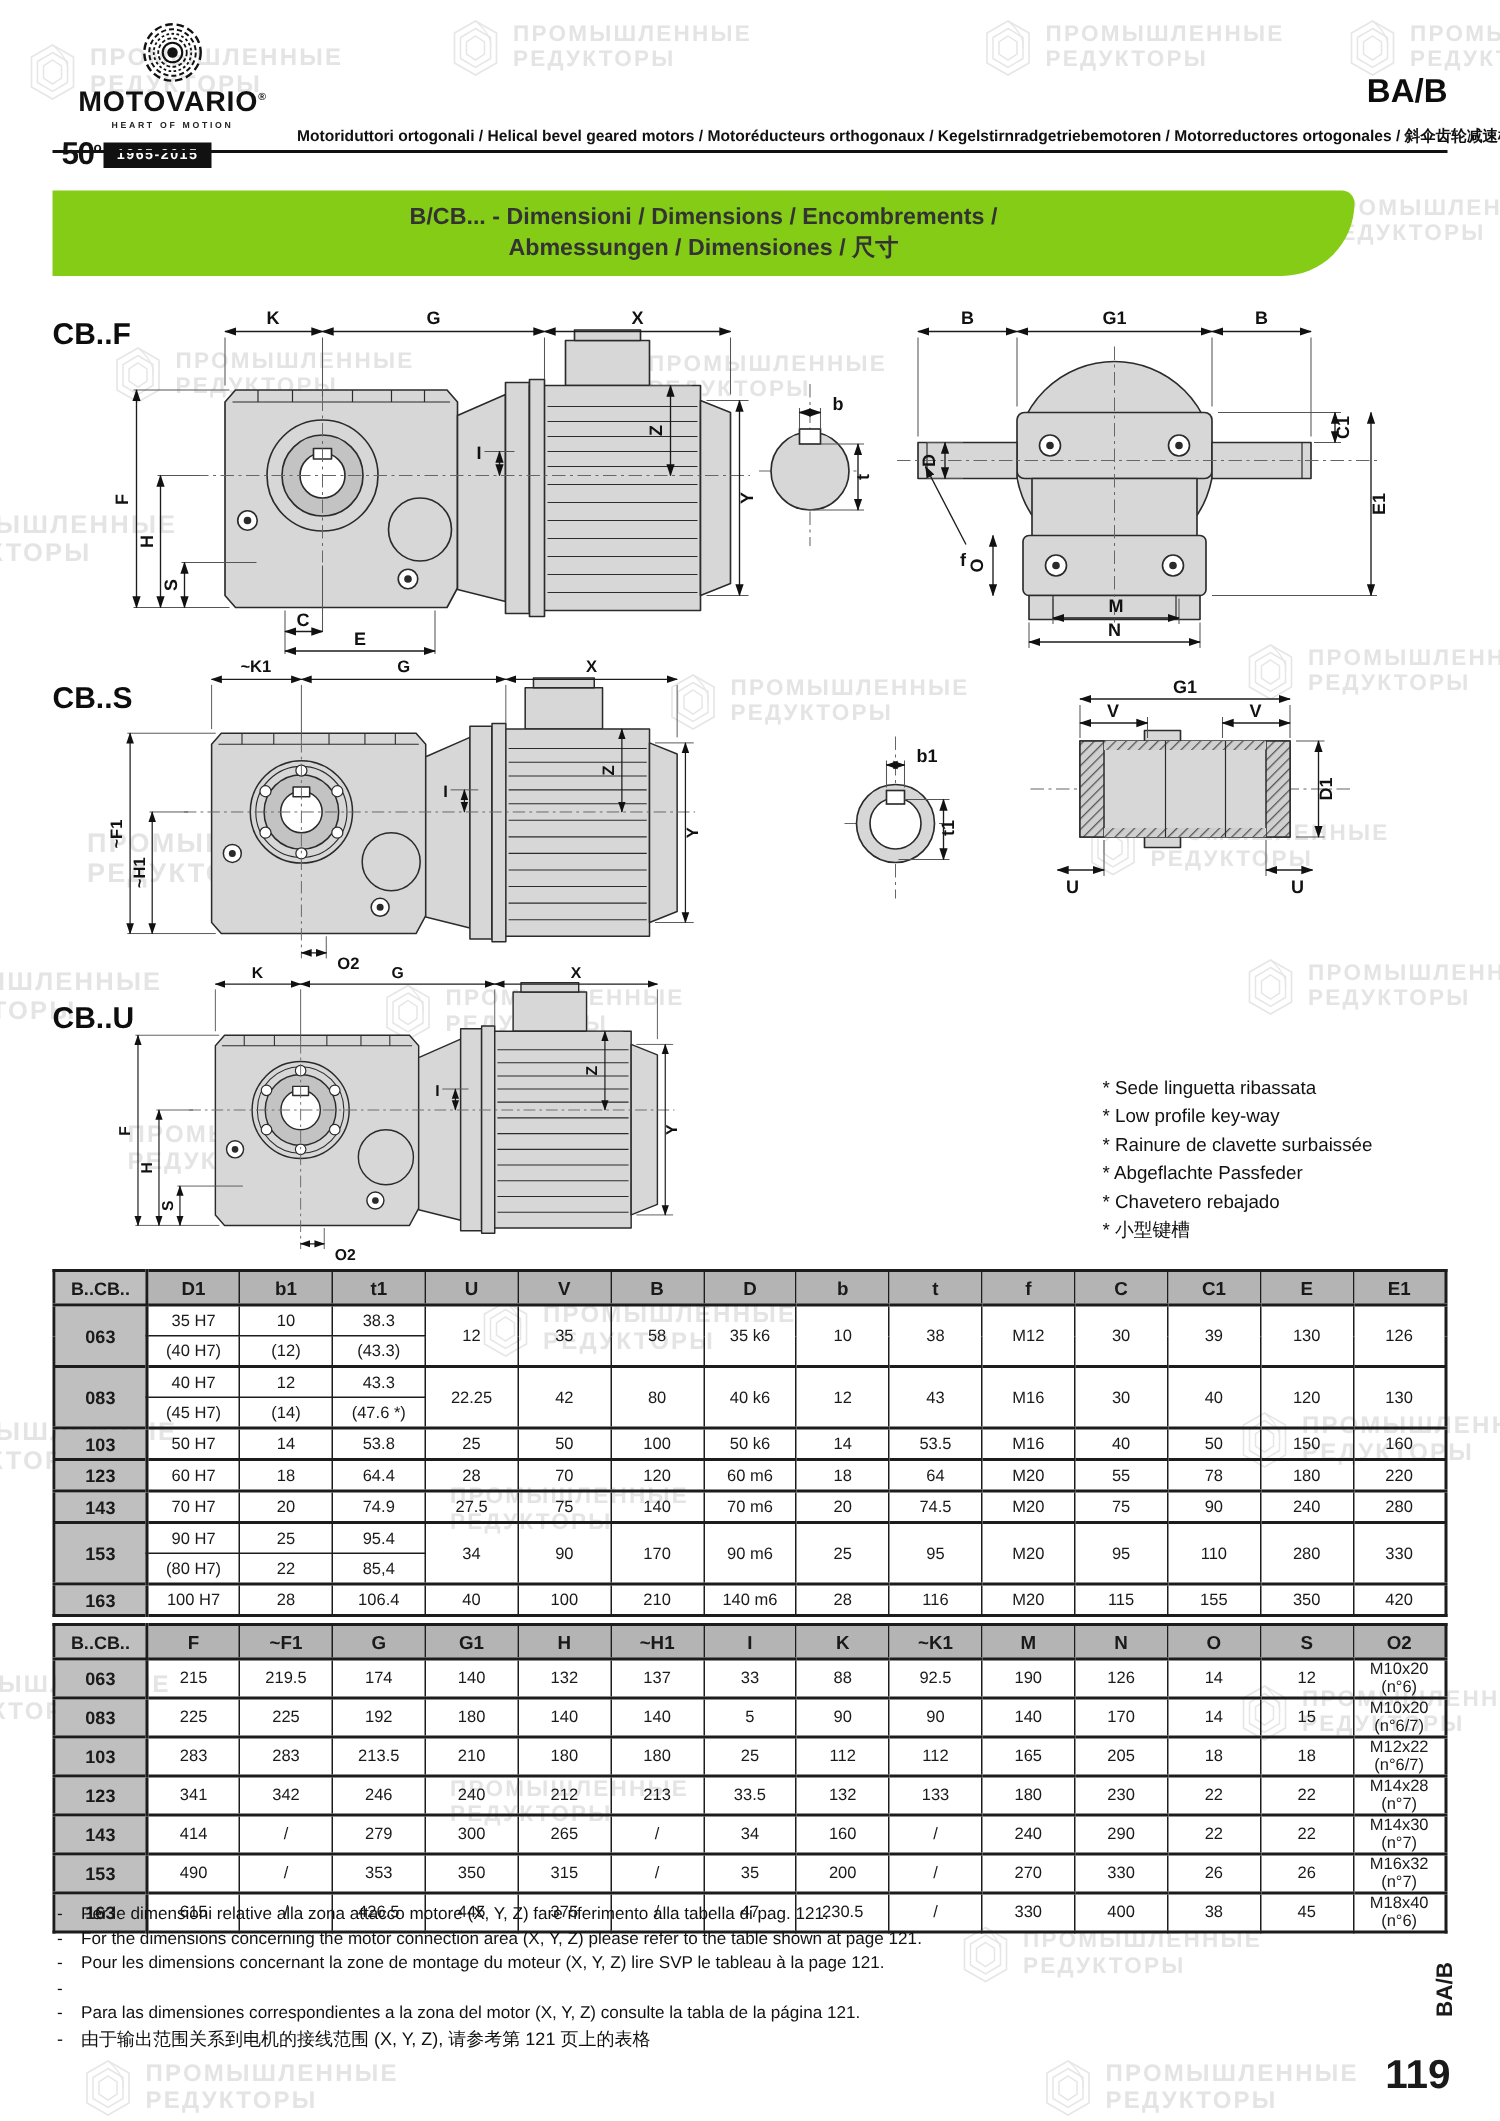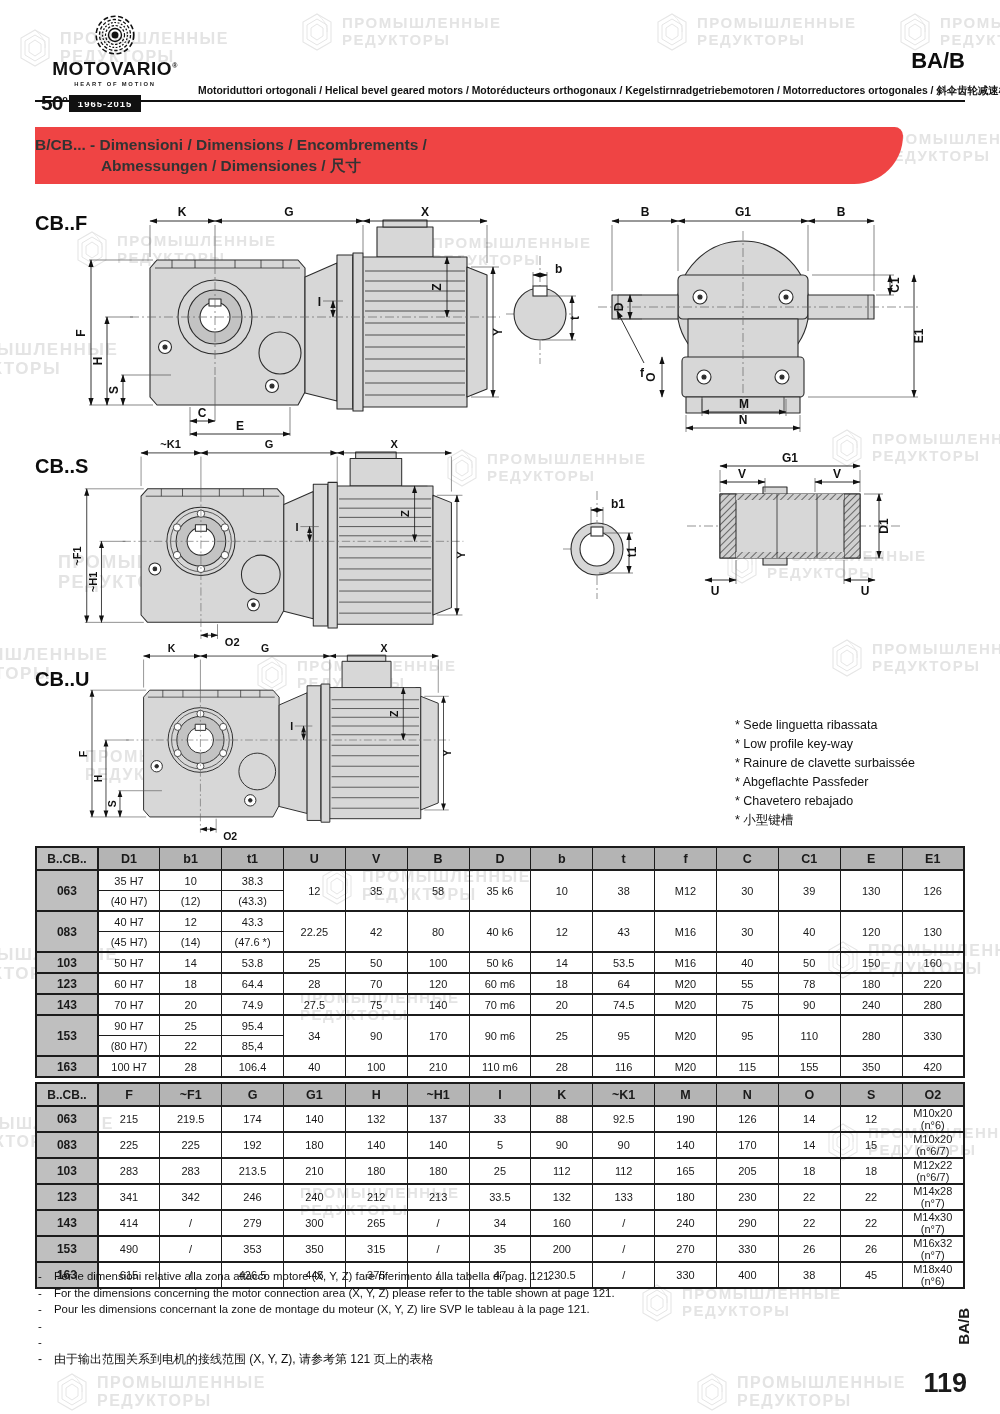--- a/index.html
+++ b/index.html
@@ -16,22 +16,22 @@
   .brand{font-size:19px;font-weight:900;letter-spacing:.5px;color:#111;}
   .brand sup{font-size:7px;}
   .tagline{font-size:5.8px;font-weight:bold;letter-spacing:1.8px;color:#222;margin-top:1px;}
   .badge-row{display:flex;align-items:center;justify-content:flex-start;margin-top:4px;gap:2px;padding-left:6px;}
   .fifty{font-size:21px;font-weight:900;letter-spacing:-1px;color:#111;}
   .fifty sup{font-size:9px;}
   .badge{background:#111;color:#fff;font-size:9.5px;font-weight:bold;letter-spacing:1px;padding:3px 9px;}
   .series{right:35px;top:48px;font-size:22px;font-weight:900;color:#0d0d0d;}
   .subtitle{left:198px;top:84px;width:770px;font-size:10.4px;font-weight:bold;white-space:nowrap;color:#111;}
   .rule{left:35px;top:100px;width:930px;height:2px;background:#111;}
-  .banner{left:35px;top:127px;width:868px;height:57px;background:#ef4444;border-radius:0 10px 58px 0;
-          display:flex;align-items:center;text-align:center;
+  .banner{left:35px;top:127px;width:868px;height:57px;background:#84cc16;border-radius:0 10px 58px 0;
+          display:flex;align-items:center;justify-content:center;text-align:center;
           font-size:15.5px;font-weight:bold;color:#333;line-height:1.3;z-index:1;}
   
   .abs{position:absolute;z-index:1;}
   .dwg-label{font-size:20px;font-weight:900;color:#0d0d0d;z-index:2;}
   svg text{font-family:"Liberation Sans",sans-serif;}
   .mach{fill:#d7d7d7;stroke:#2b2b2b;stroke-width:1.1;stroke-linejoin:round;}
   .mach .w{fill:#ffffff;}
   .mach .ln{fill:none;stroke:#2b2b2b;stroke-width:.8;}
   .mach .dk{fill:#c3c3c3;}
   .cl{stroke:#666;stroke-width:.7;stroke-dasharray:9 3 2 3;fill:none;}
@@ -810,21 +810,21 @@
           <td>85,4</td>
         </tr>
         <tr class="grp">
           <td class="model-col" rowspan="1">163</td>
           <td>100 H7</td>
           <td>28</td>
           <td>106.4</td>
           <td rowspan="1">40</td>
           <td rowspan="1">100</td>
           <td rowspan="1">210</td>
-          <td rowspan="1">110 m6</td>
+          <td rowspan="1">140 m6</td>
           <td rowspan="1">28</td>
           <td rowspan="1">116</td>
           <td rowspan="1">M20</td>
           <td rowspan="1">115</td>
           <td rowspan="1">155</td>
           <td rowspan="1">350</td>
           <td rowspan="1">420</td>
         </tr>
       </tbody>
     </table>
@@ -982,20 +982,21 @@
       </div>
     <div class="fn-line">
         <span class="dash">-</span>
         <span>Pour les dimensions concernant la zone de montage du  moteur (X, Y, Z) lire SVP le tableau à la page 121.</span>
       </div>
     <div class="fn-line">
         <span class="dash">-</span>
       </div>
     <div class="fn-line">
         <span class="dash">-</span>
+        <span>Para las dimensiones correspondientes a la zona del motor (X, Y, Z) consulte la tabla de la página 121.</span>
       </div>
     <div class="fn-line zh">
         <span class="dash">-</span>
         <span>由于输出范围关系到电机的接线范围 (X, Y, Z), 请参考第 121 页上的表格</span>
       </div>
   </div>
 
 
   <div class="abs side-label">BA/B</div>
   <div class="abs website">www.motovario.com</div>

